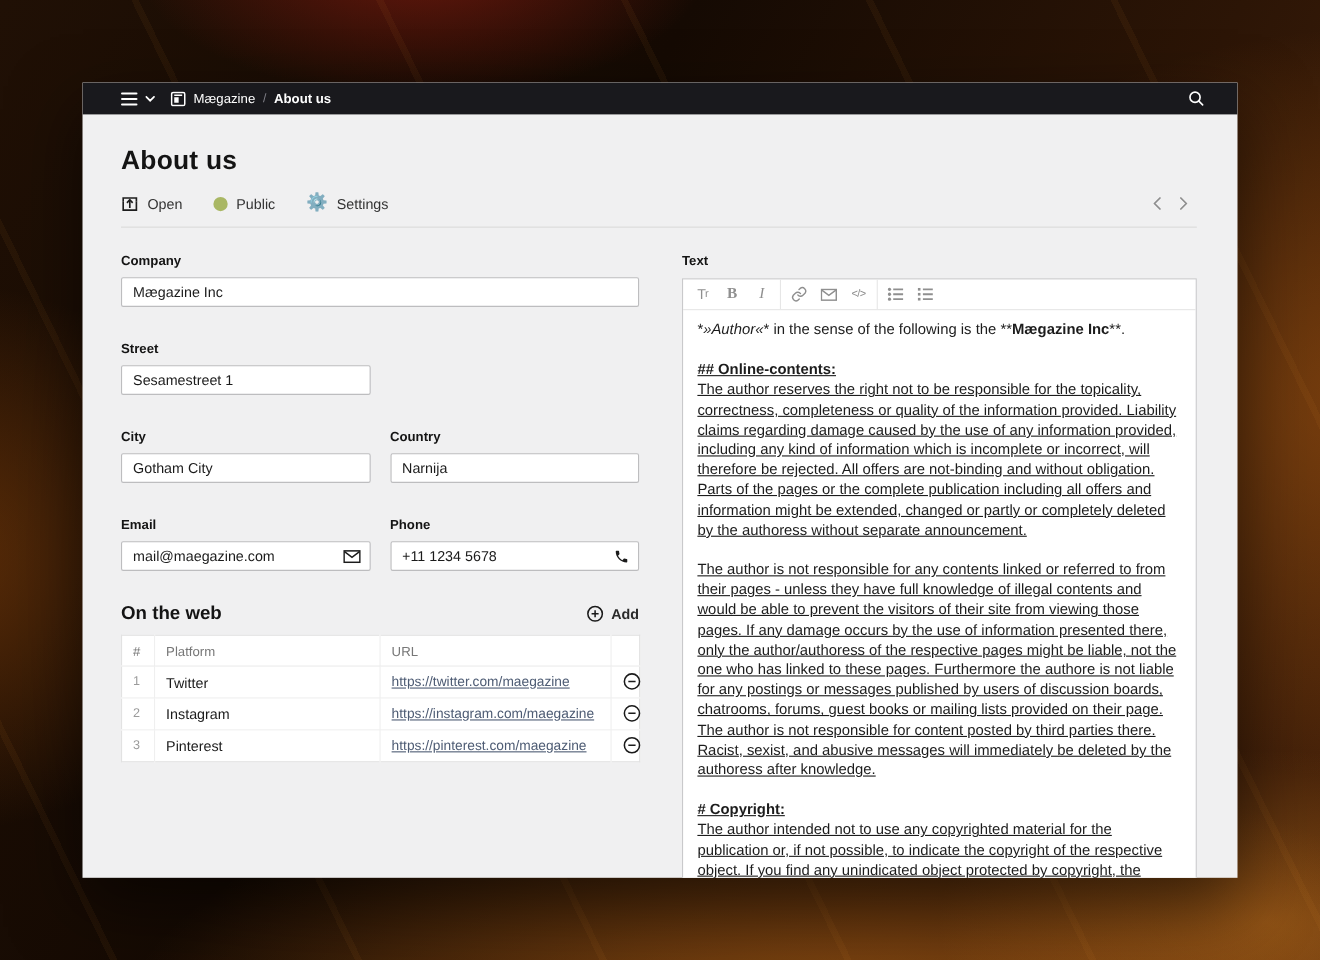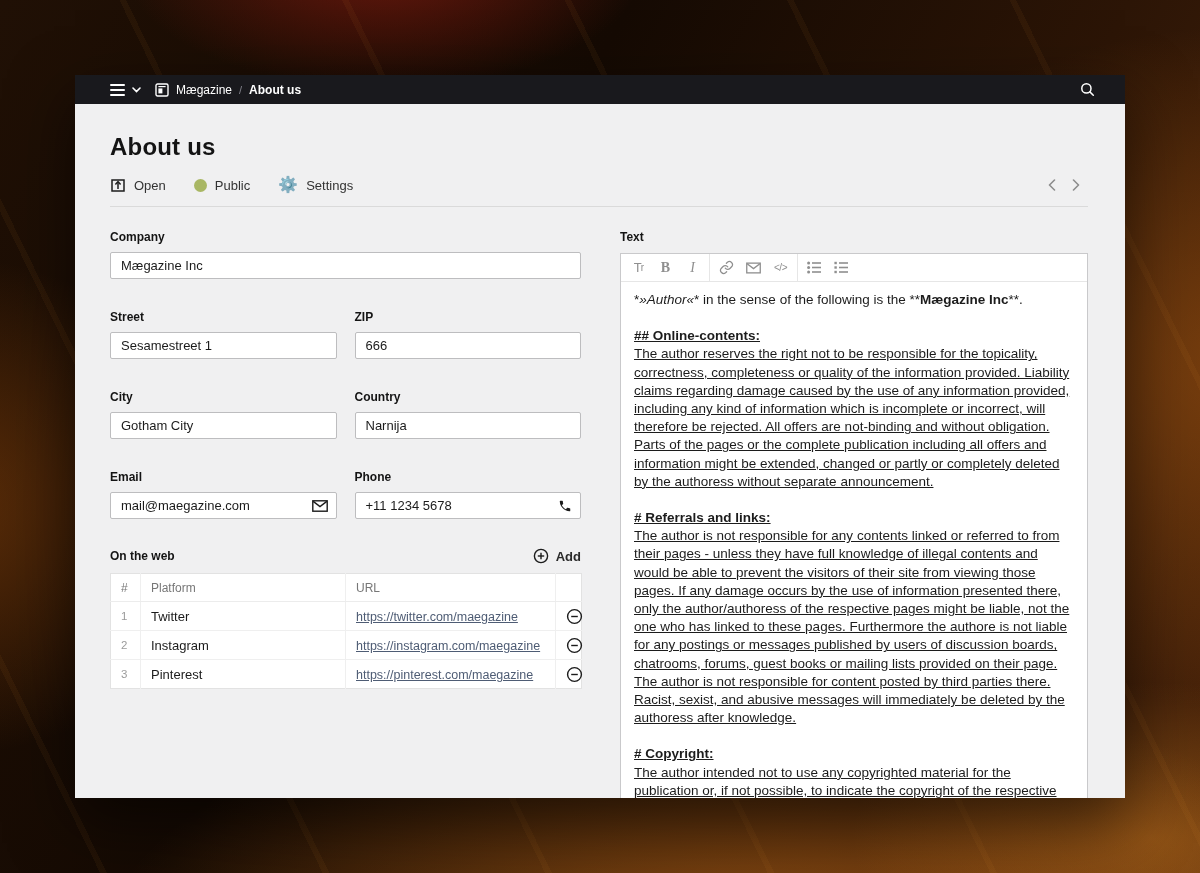--- a/index.html
+++ b/index.html
@@ -63,21 +63,21 @@
     padding:0 10px; font-size:13px; color:#1b1b1b; font-family:inherit; outline:none;
   }
   .frow { display:grid; grid-template-columns:1fr 1fr; gap:18px; }
   .fgap { margin-top:31px; }
   .iconfield { position:relative; }
   .iconfield .tinput { padding-right:15px; }
   .field-icon { position:absolute; right:9px; top:50%; transform:translateY(-50%); display:flex; }
 
   
   .otw-head { display:flex; align-items:center; justify-content:space-between; margin-top:29px; }
-  .otw-title { font-size:12px; font-weight:700; color:#141414; }
+  .otw-title { font-size:17px; font-weight:700; color:#141414; }
   .add-btn { display:flex; align-items:center; gap:7px; background:none; border:none;
              font-size:13px; color:#2a2a2a; cursor:pointer; font-family:inherit;font-weight:bold; }
   table.otw { width:100%; margin-top:9px; border-collapse:collapse; background:#fff;
               border:1px solid #e2e2e2; table-layout:fixed; }
   table.otw col.c-num { width:30px; } table.otw col.c-plat { width:205px; }
   table.otw col.c-url { width:210px; } table.otw col.c-act { width:26px; }
   table.otw th { font-size:12px; font-weight:400; color:#777; text-align:left;
                  height:28px; padding:0 10px; border-bottom:1px solid #ececec; border-right:1px solid #efefef; }
   table.otw td { height:29px; padding:0 10px; border-bottom:1px solid #efefef; border-right:1px solid #efefef; }
   table.otw th:last-child, table.otw td:last-child { border-right:none; }
@@ -186,24 +186,20 @@
 
         <div class="fgroup">
           <label class="flabel">Company</label>
           <input class="tinput" value="Mægazine Inc" style="">
         </div>
 
         <div class="frow fgap">
           <div class="fgroup">
             <label class="flabel">Street</label>
             <input class="tinput" value="Sesamestreet 1" style="">
-          </div>
-          <div class="fgroup">
-            <label class="flabel">ZIP</label>
-            <input class="tinput" value="666" style="">
           </div>
         </div>
 
         <div class="frow fgap">
           <div class="fgroup">
             <label class="flabel">City</label>
             <input class="tinput" value="Gotham City" style="">
           </div>
           <div class="fgroup">
             <label class="flabel">Country</label>
@@ -352,21 +348,20 @@
 
           <div class="ed-body">
             <p class="ed-intro"><span>*</span><span class="md-i">»Author«</span><span>*</span><span> in the sense of the following is the </span><span>**</span><span class="md-b">Mægazine Inc</span><span>**</span><span>.</span></p>
 
             <div class="ed-section">
               <div class="ed-h">## Online-contents:</div>
               <div class="ed-p">The author reserves the right not to be responsible for the topicality, correctness, completeness or quality of the information provided. Liability claims regarding damage caused by the use of any information provided, including any kind of information which is incomplete or incorrect, will therefore be rejected. All offers are not-binding and without obligation. Parts of the pages or the complete publication including all offers and information might be extended, changed or partly or completely deleted by the authoress without separate announcement.</div>
             </div>
 
             <div class="ed-section">
-              <div class="ed-h"># Referrals and links:</div>
               <div class="ed-p">The author is not responsible for any contents linked or referred to from their pages - unless they have full knowledge of illegal contents and would be able to prevent the visitors of their site from viewing those pages. If any damage occurs by the use of information presented there, only the author/authoress of the respective pages might be liable, not the one who has linked to these pages. Furthermore the authore is not liable for any postings or messages published by users of discussion boards, chatrooms, forums, guest books or mailing lists provided on their page. The author is not responsible for content posted by third parties there. Racist, sexist, and abusive messages will immediately be deleted by the authoress after knowledge.</div>
             </div>
 
             <div class="ed-section">
               <div class="ed-h"># Copyright:</div>
               <div class="ed-p">The author intended not to use any copyrighted material for the publication or, if not possible, to indicate the copyright of the respective object. If you find any unindicated object protected by copyright, the copyright could not be determined by the author. In the case of such a unintentional copyright violation the authoress will remove the object from the publication or at least indicate it with the</div>
             </div>
           </div>
         </div>
       </div>

